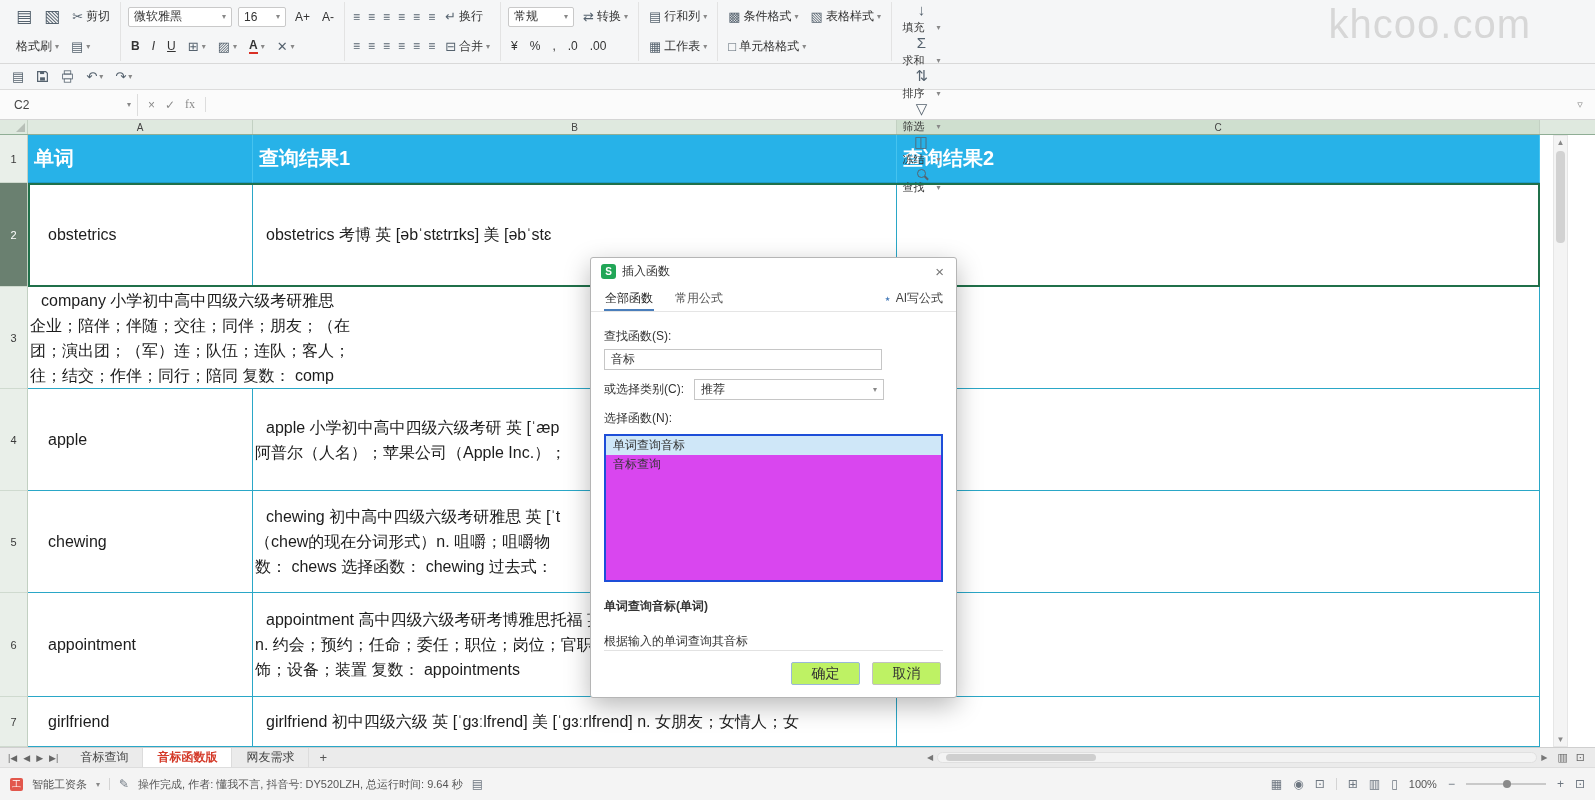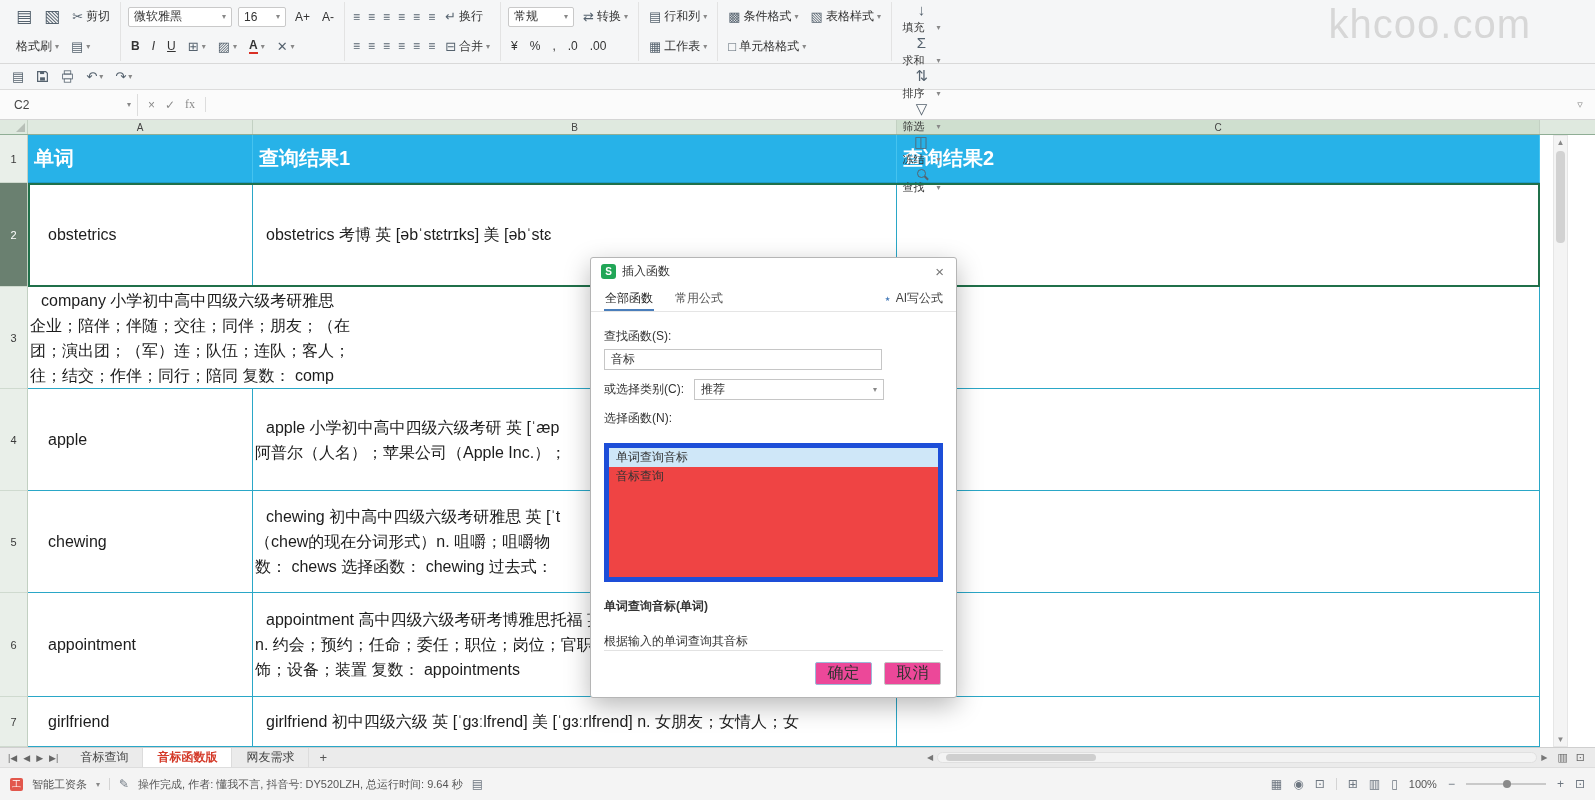--- a/index.html
+++ b/index.html
@@ -90,29 +90,29 @@
   .dtab.active{color:#222;border-bottom:2px solid #4a7ebb}
   .aibtn{margin-left:auto;display:flex;align-items:center;gap:4px;color:#444}
   .aiic{color:#4a7ebb;font-size:13px}
   .dbody{padding:8px 13px 10px;display:flex;flex-direction:column;flex:1;min-height:0}
   .dlabel{margin:8px 0 4px;color:#333}
   .dinput{height:21px;width:278px;border:1px solid #c6c6c6;padding:1px 6px;font-size:12px;
           display:flex;align-items:center;background:#fff}
   .catrow{display:flex;align-items:center;gap:10px;margin-top:9px}
   .dselect{width:190px;height:21px;border:1px solid #c6c6c6;display:flex;align-items:center;
            justify-content:space-between;padding:0 6px;background:#fff}
-  .dlist{border:5px solid #1d4ed8;height:152px;margin-top:12px;overflow:hidden;background:#ef4444}
+  .dlist{border:2px solid #1d4ed8;height:152px;margin-top:3px;overflow:hidden;background:#d946ef}
   .ditem{height:19px;display:flex;align-items:center;padding:0 7px}
   .ditem.selected{background:#cfe7f8}
   .fname{font-weight:bold;margin-top:16px}
   .fdesc{margin-top:18px;color:#333}
   .dsep{border-top:1px solid #e2e2e2;margin-top:auto}
   .dbtns{display:flex;justify-content:flex-end;gap:12px;padding:11px 2px 2px}
-  .dbtn{width:57px;height:23px;border:1px solid #c2c2c2;background:#ec4899;border-radius:2px;
-        display:flex;align-items:center;justify-content:center;font-size:16px;color:#333}
+  .dbtn{width:69px;height:23px;border:1px solid #c2c2c2;background:#bef264;border-radius:2px;
+        display:flex;align-items:center;justify-content:center;font-size:14px;color:#333}
   .dbtn.primary{border-color:#9bb8d8}
   
   .tbar{height:20px;background:#ebebeb;border-top:1px solid #cfcfcf;display:flex;
         align-items:center;font-size:12px;color:#444;flex:none}
   .tnav{display:flex;gap:6px;padding:0 8px;color:#666;font-size:9px;align-items:center}
   .stab{padding:0 14px;height:100%;display:flex;align-items:center;border-right:1px solid #dcdcdc;
         white-space:nowrap}
   .stab.active{background:#fff;color:#d43a29;font-weight:bold}
   .addtab{padding:0 10px;font-size:13px;color:#555}
   .hwrap{margin-left:auto;display:flex;align-items:center;gap:4px;margin-right:10px}

